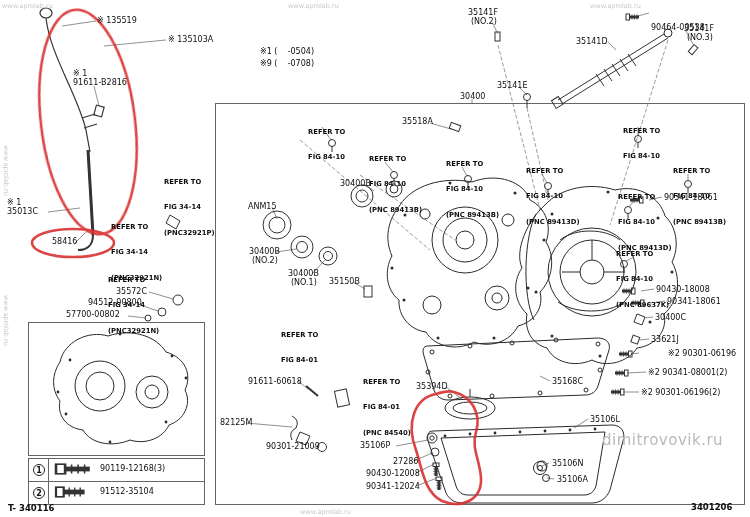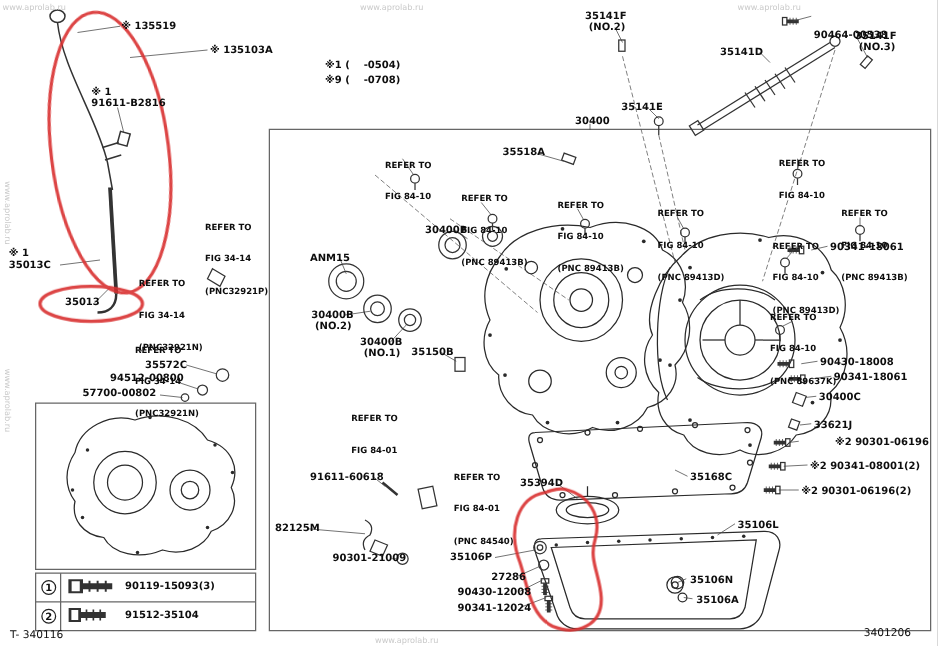--- a/index.html
+++ b/index.html
@@ -1,27 +1,27 @@
 <!DOCTYPE html>
 <html><head>
 <meta charset="utf-8">
 <style>
   *{margin:0;padding:0;box-sizing:border-box}
   body{background:#9a9a9a}
   .stage{position:relative;width:750px;height:517px;background:#fff;overflow:hidden;
          font-family:"DejaVu Sans",sans-serif;color:#111}
   .art{position:absolute;left:0;top:0}
-  .lbl{position:absolute;font-size:8px;font-weight:bold;white-space:pre;line-height:1.1;color:#0d0d0d}
+  .lbl{position:absolute;font-size:8px;font-weight:normal;white-space:pre;line-height:1.1;color:#0d0d0d}
   .ref{position:absolute;font-size:6.8px;font-weight:bold;white-space:pre;line-height:1.25;color:#0d0d0d}
   .wm{position:absolute;font-size:6.5px;color:#c9c9c9;white-space:nowrap}
   .wm.v{writing-mode:vertical-rl}
   .wm-big{position:absolute;font-size:15px;color:#b9b9b9;letter-spacing:.5px;white-space:nowrap}
   .circ{position:absolute;width:12px;height:12px;border:1px solid #222;border-radius:50%;
         font-size:8px;font-weight:bold;display:flex;align-items:center;justify-content:center;background:#fff}
-  .doc{position:absolute;font-size:8.5px;font-weight:normal;color:#0d0d0d}
+  .doc{position:absolute;font-size:8.5px;font-weight:bold;color:#0d0d0d}
 </style>
 </head>
 <body>
 
 <div class="stage">
 
 <svg class="art" width="750" height="517" viewBox="0 0 750 517">
   <defs>
     <g id="bolt" stroke="#333" fill="none" stroke-width="1">
       <rect x="0" y="-3" width="3.5" height="6"></rect>
@@ -304,31 +304,32 @@
     <path d="M436,394 C414,398 406,424 416,450 C422,468 424,492 442,501 C462,509 482,500 481,478 C480,460 471,448 476,432 C482,412 470,396 454,392 C448,390 442,392 436,394 Z"></path>
   </g>
 </svg>
 
 <div class="wm" style="left:2px;top:2px">www.aprolab.ru</div>
 <div class="wm" style="left:288px;top:2px">www.aprolab.ru</div>
 <div class="wm" style="left:590px;top:2px">www.aprolab.ru</div>
 <div class="wm v" style="left:2px;top:145px">www.aprolab.ru</div>
 <div class="wm v" style="left:2px;top:295px">www.aprolab.ru</div>
 <div class="wm" style="left:300px;top:508px">www.aprolab.ru</div>
+<div class="wm-big" style="left:602px;top:431px">dimitrovovik.ru</div>
 
 <div class="lbl" style="left:260px;top:48px">※1 (    -0504)</div>
 <div class="lbl" style="left:260px;top:60px">※9 (    -0708)</div>
 
 <div class="lbl" style="left:97px;top:17px">※ 135519</div>
 <div class="lbl" style="left:168px;top:36px">※ 135103A</div>
 <div class="lbl" style="left:73px;top:70px">※ 1</div>
 <div class="lbl" style="left:73px;top:79px">91611-B2816</div>
 <div class="lbl" style="left:7px;top:199px">※ 1</div>
 <div class="lbl" style="left:7px;top:208px">35013C</div>
-<div class="lbl" style="left:52px;top:238px">35013</div>
+<div class="lbl" style="left:52px;top:238px">58416</div>
 <div class="lbl" style="left:116px;top:288px">35572C</div>
 <div class="lbl" style="left:88px;top:299px">94512-00800</div>
 <div class="lbl" style="left:66px;top:311px">57700-00802</div>
 <div class="lbl" style="left:468px;top:9px">35141F</div>
 <div class="lbl" style="left:471px;top:18px">(NO.2)</div>
 <div class="lbl" style="left:651px;top:24px">90464-00538</div>
 <div class="lbl" style="left:576px;top:38px">35141D</div>
 <div class="lbl" style="left:684px;top:25px">35141F</div>
 <div class="lbl" style="left:687px;top:34px">(NO.3)</div>
 <div class="lbl" style="left:497px;top:82px">35141E</div>
@@ -423,19 +424,19 @@
   <div></div>
 </div>
 <div class="ref" style="left:363px;top:361px">
   <div>REFER TO</div>
   <div>FIG 84-01</div>
   <div>(PNC 84540)</div>
 </div>
 
 <span class="circ" style="left:33px;top:464px">1</span>
 <span class="circ" style="left:33px;top:487px">2</span>
-<div class="lbl" style="left:100px;top:465px">90119-15093(3)</div>
+<div class="lbl" style="left:100px;top:465px">90119-12168(3)</div>
 <div class="lbl" style="left:100px;top:488px">91512-35104</div>
 
 <div class="doc" style="left:8px;top:503px">T- 340116</div>
 <div class="doc" style="left:691px;top:502px">3401206</div>
 
 </div>
 
 </body></html>

